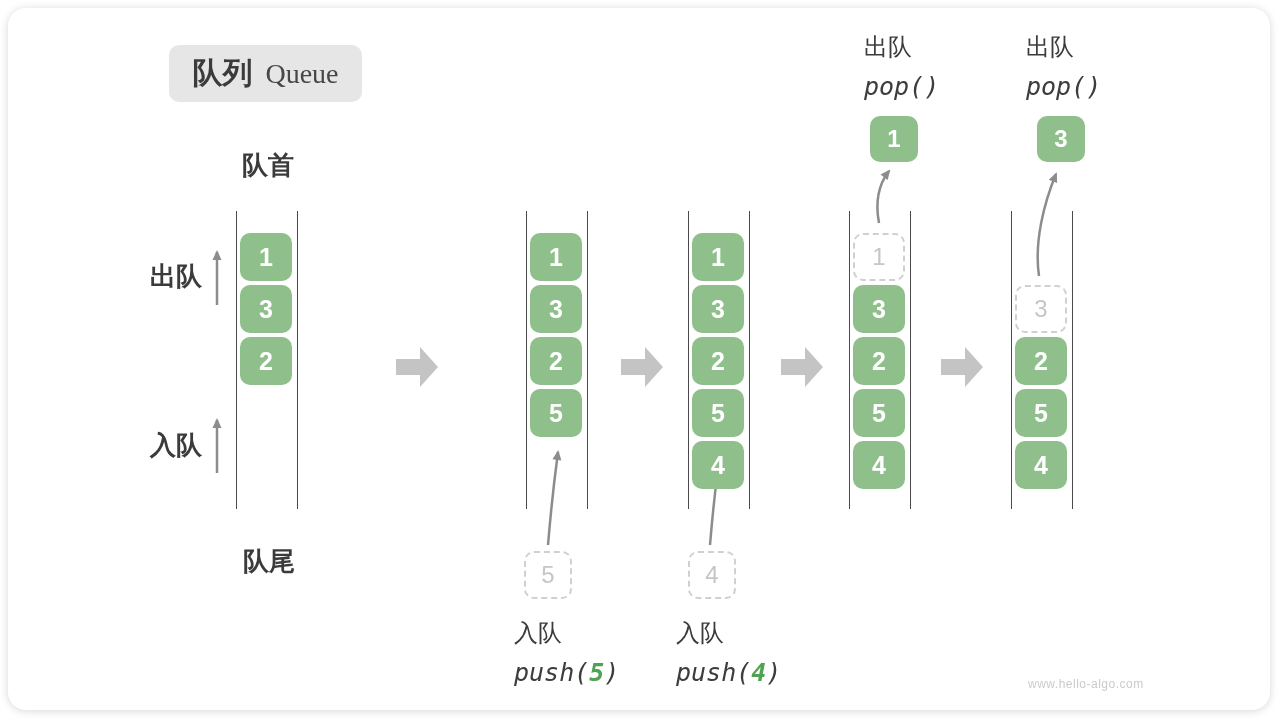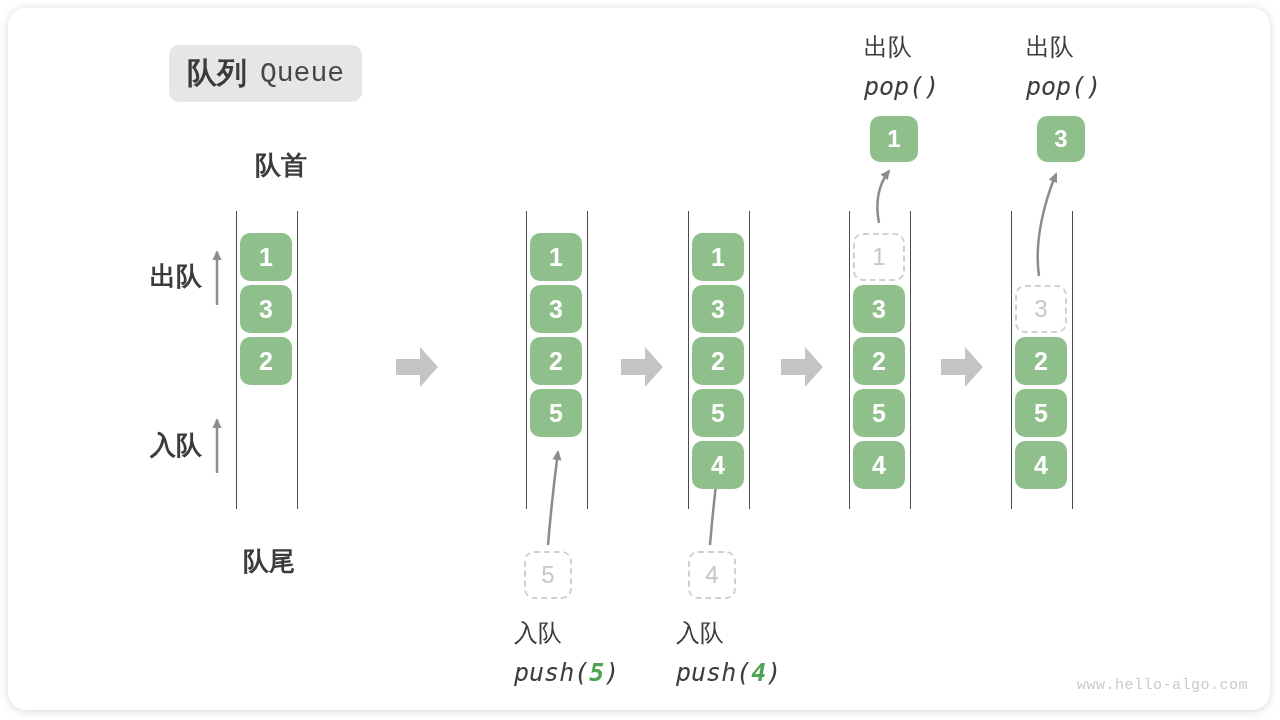--- a/index.html
+++ b/index.html
@@ -5,21 +5,21 @@
   html,body{margin:0;padding:0;background:#ffffff;width:1280px;height:720px;
     font-family:"Liberation Sans",sans-serif;overflow:hidden;}
   .card{position:absolute;left:8px;top:8px;width:1262px;height:702px;background:#fff;
     border-radius:18px;box-shadow:0 1px 8px rgba(0,0,0,0.16);}
   .canvas{position:absolute;left:0;top:0;width:1280px;height:720px;}
 
   .title-box{position:absolute;left:169px;top:45px;width:193px;height:57px;
     background:var(--title-bg);border-radius:10px;display:flex;align-items:center;
     justify-content:center;gap:13px;}
   .title-zh{font-size:30px;font-weight:bold;color:var(--text-dark);font-family:Liberation Mono, monospace;}
-  .title-en{font-size:28px;font-family:Liberation Mono, monospace;color:#474747;}
+  .title-en{font-size:28px;font-family:Liberation Serif, serif;color:#474747;}
 
   .cjk{position:absolute;font-size:26px;font-weight:bold;color:var(--text-dark);line-height:1;}
 
   .queue{position:absolute;top:211px;height:298px;width:62px;box-sizing:border-box;
     border-left:1.6px solid var(--wall);border-right:1.6px solid var(--wall);}
   .blk{position:absolute;left:3px;width:52px;height:48px;border-radius:10px;
     display:flex;align-items:center;justify-content:center;font-size:25px;font-weight:bold;}
   .solid{background:var(--block-green);color:#ffffff;}
   .dashed{box-sizing:border-box;border:2.5px dashed var(--dash-border);background:#fff;
     color:var(--dash-text);font-weight:normal;font-size:24px;}
@@ -30,22 +30,22 @@
     justify-content:center;font-size:24px;font-weight:bold;}
   .ghost{position:absolute;width:48px;height:48px;box-sizing:border-box;border-radius:10px;
     border:2.5px dashed var(--dash-border);background:#fff;color:var(--dash-text);
     display:flex;align-items:center;justify-content:center;font-size:24px;}
 
   .oplabel{position:absolute;color:var(--text-dark);}
   .op-zh{font-size:24px;margin-bottom:9px;font-weight:normal;}
   .op-code{font-family:"DejaVu Sans Mono",monospace;font-size:25px;color:#3d3d3d;font-style:italic;}
   .op-code .arg{color:var(--code-green);font-weight:bold;}
 
-  .watermark{position:absolute;left:1077px;top:677px;font-family:Liberation Mono, monospace;
-    font-size:15px;color:var(--watermark-gray);letter-spacing:.5px;}
+  .watermark{position:absolute;left:1028px;top:677px;font-family:Liberation Sans, sans-serif;
+    font-size:12px;color:var(--watermark-gray);letter-spacing:.5px;}
 
   svg.overlay{position:absolute;left:0;top:0;pointer-events:none;}
 </style>
 </head>
 <body>
 
 <div class="card"></div>
 
 <div class="canvas">
 
@@ -69,21 +69,21 @@
     <polygon points="0,13 24,13 24,1 42,21 24,41 24,29 0,29" transform="translate(621,346)" style="fill:var(--block-arrow)"></polygon>
     <polygon points="0,13 24,13 24,1 42,21 24,41 24,29 0,29" transform="translate(781,346)" style="fill:var(--block-arrow)"></polygon>
     <polygon points="0,13 24,13 24,1 42,21 24,41 24,29 0,29" transform="translate(941,346)" style="fill:var(--block-arrow)"></polygon>
   </svg>
 
   <div class="title-box">
     <span class="title-zh">队列</span>
     <span class="title-en">Queue</span>
   </div>
 
-  <div class="cjk" style="left:255px;top:152px">队首</div>
+  <div class="cjk" style="left:242px;top:152px">队首</div>
   <div class="cjk" style="left:243px;top:548px">队尾</div>
   <div class="cjk" style="left:150px;top:263px">出队</div>
   <div class="cjk" style="left:150px;top:432px">入队</div>
 
   <div class="queue" style="left:236px">
     <div class="blk solid s0">1</div>
     <div class="blk solid s1">3</div>
     <div class="blk solid s2">2</div>
   </div>
 

